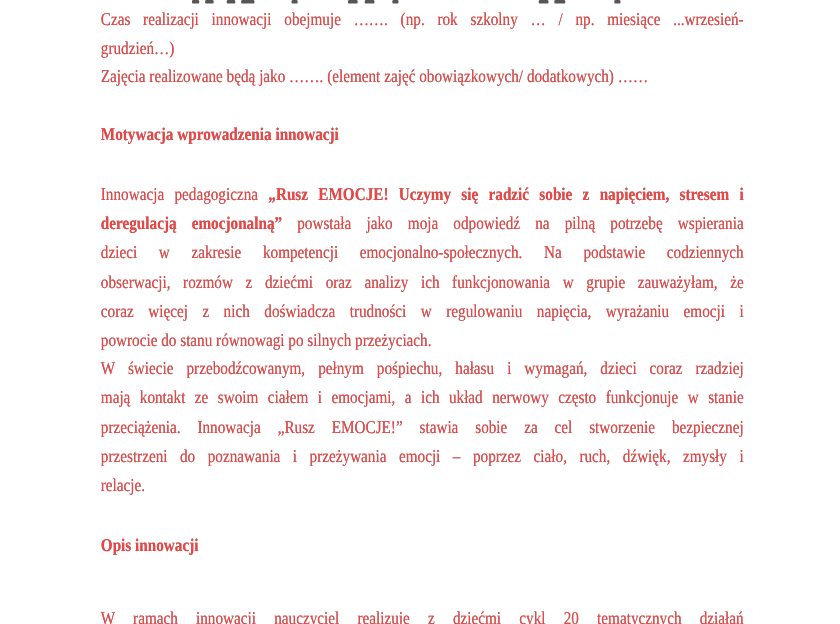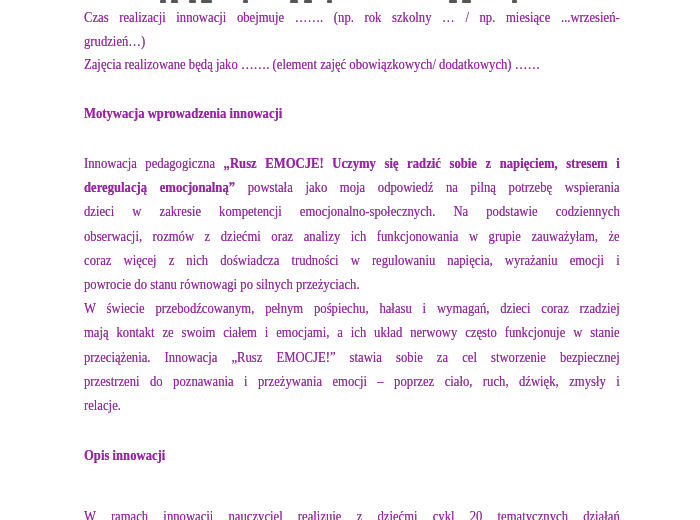--- a/index.html
+++ b/index.html
@@ -9,21 +9,21 @@
     height: 520px;
     overflow: hidden;
     background: #ffffff;
   }
   .page {
     position: relative;
     width: 700px;
     height: 520px;
     background: #ffffff;
     font-family: "Liberation Serif", "DejaVu Serif", serif;
-    color: #a21caf;
+    color: #ef4444;
   }
   
   .ln {
     position: absolute;
     left: 84px;
     width: 634px;
     font-size: 15px;
     line-height: 20px;
     white-space: nowrap;
     transform: scaleX(0.845);

